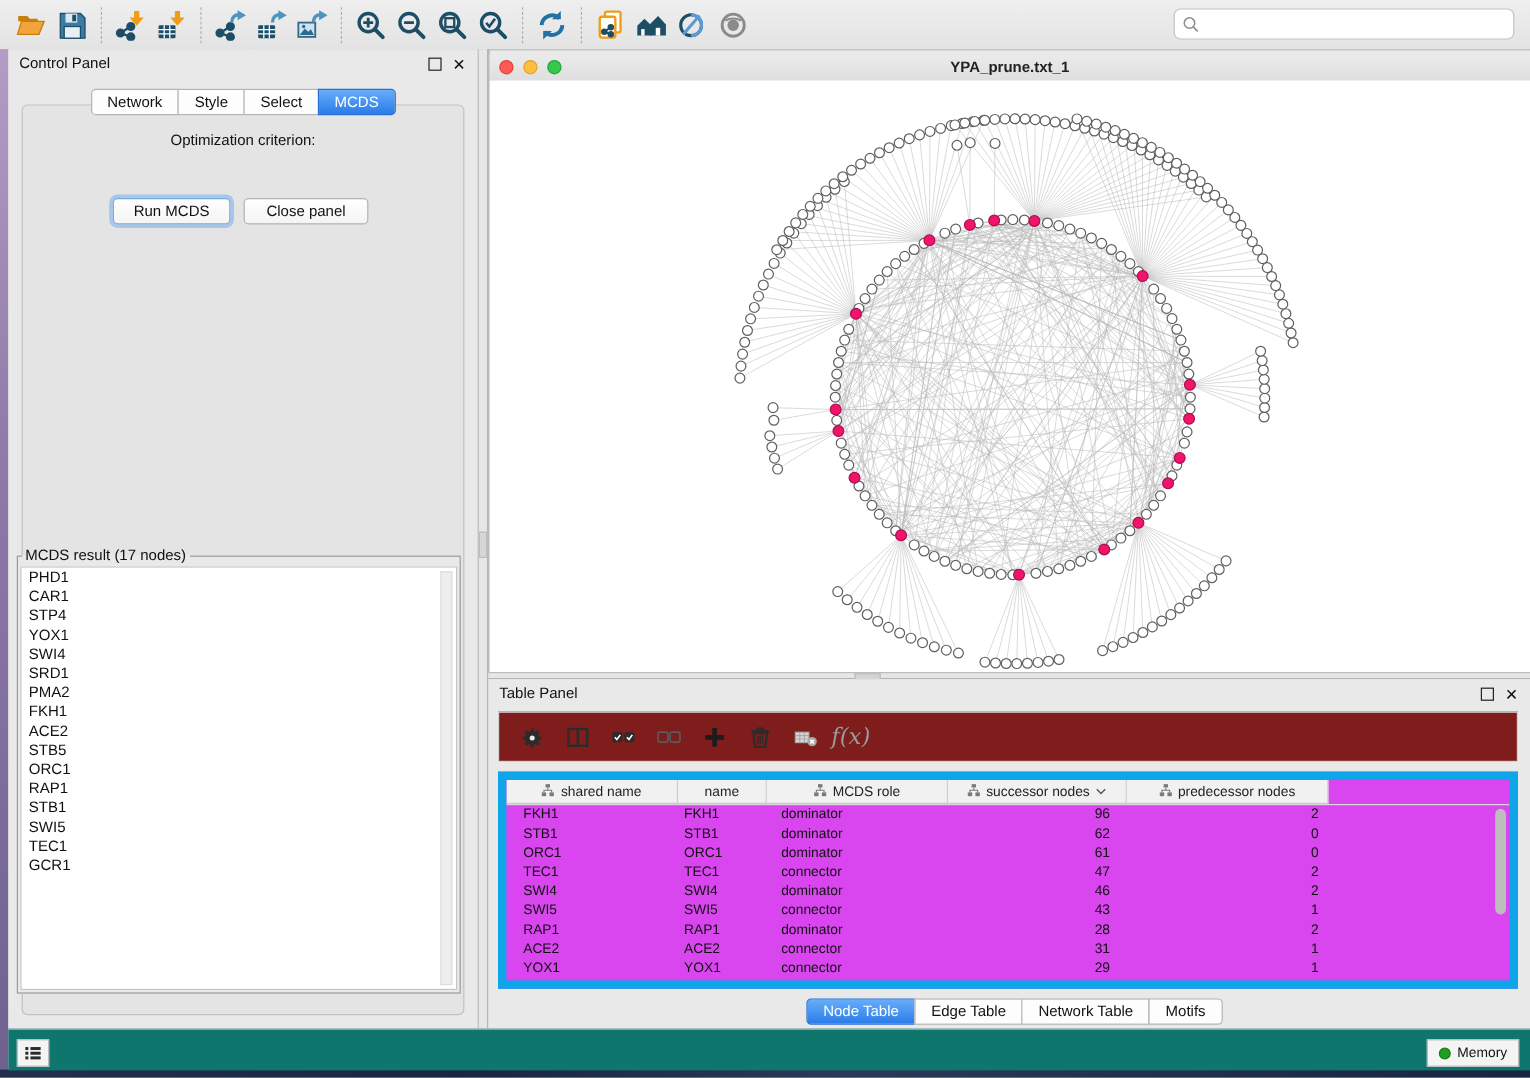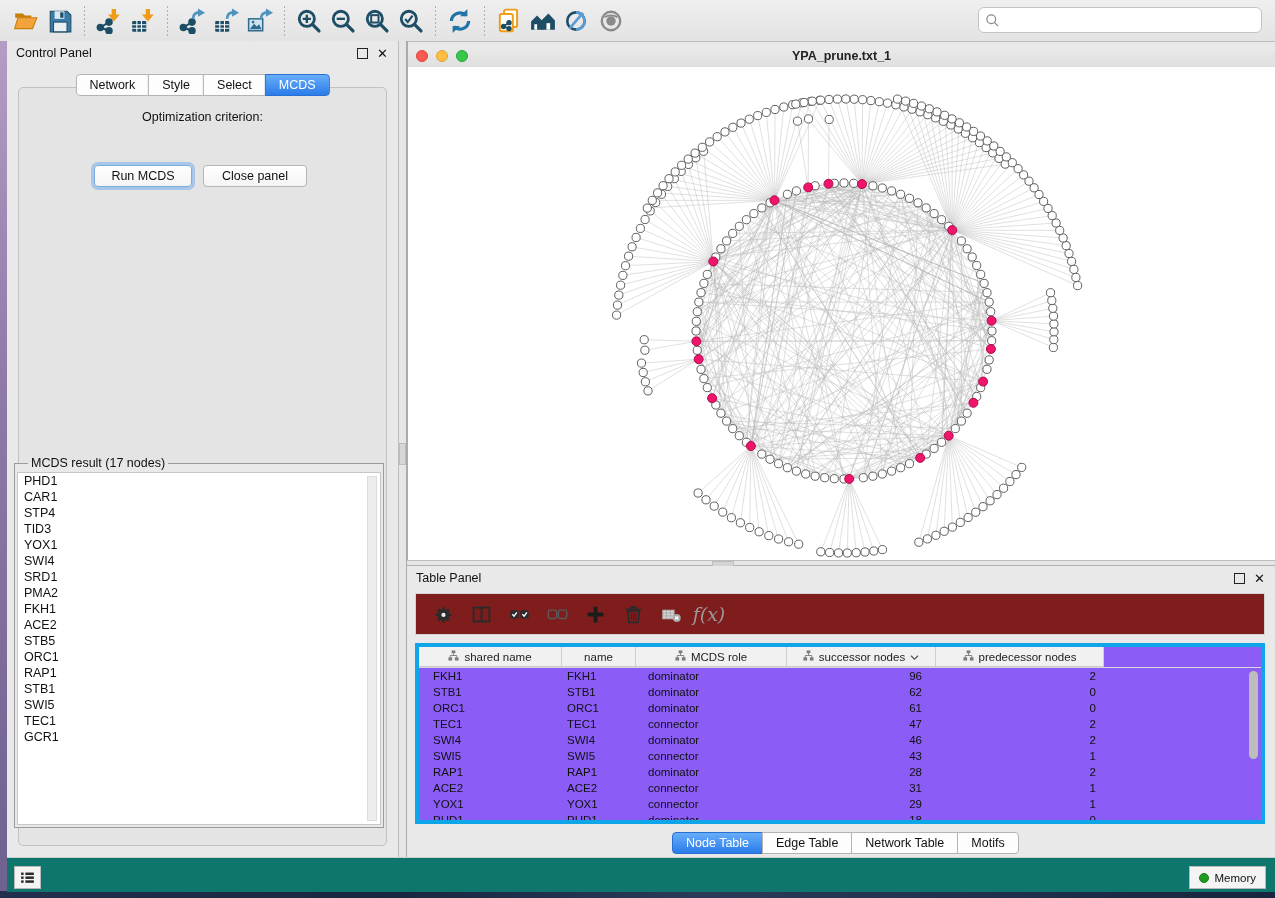--- a/index.html
+++ b/index.html
@@ -45,21 +45,21 @@
   .combo .val{margin-left:9px;flex:1;white-space:nowrap;}
   .combo-btn{width:18px;height:18px;margin-right:1px;border-radius:3px;
      background:linear-gradient(#6db1fa,#2e7ee9);display:flex;flex-direction:column;align-items:center;justify-content:center;gap:1px;}
   .combo-btn svg{display:block;}
   .cp-btn{position:absolute;top:124px;height:22px;background:linear-gradient(#fff,#f4f4f4);border:1px solid #b5b5b5;
      border-radius:4px;font-size:12.5px;font-family:inherit;color:#111;}
   .cp-btn.run{left:87px;width:98px;border-color:#7aaede;box-shadow:0 0 0 3px rgba(108,168,240,.5);}
   .cp-btn.closep{left:196px;width:104px;}
   .mcds-group{position:absolute;left:7px;top:415px;width:370px;height:372px;margin:0;padding:0;
      border:1px solid #9b9b9b;background:#e9e9e9;box-sizing:border-box;}
-  .mcds-group legend{font-size:12.5px;padding:0 3px;margin-left:13px;color:#111;}
+  .mcds-group legend{font-size:12.5px;padding:0 3px;margin-left:3px;color:#111;}
   .mcds-list{position:absolute;left:2px;top:2px;right:2px;bottom:2px;background:#fff;
      border:1px solid #c6c6c6;overflow:hidden;}
   .mcds-item{font-size:12.5px;line-height:16px;padding-left:6px;color:#111;}
   .mcds-scroll{position:absolute;top:3px;bottom:3px;right:3px;width:8px;background:#ededed;border:1px solid #dcdcdc;}
   
   .v-splitter{position:absolute;left:398px;top:41px;width:9px;height:816px;background:#e6e6e6;
      border-left:1px solid #bdbdbd;border-right:1px solid #a9a9a9;box-sizing:border-box;}
   .v-handle{position:absolute;left:0px;top:402px;width:7px;height:22px;background:#d6d6d6;border:1px solid #bdbdbd;box-sizing:border-box;}
   .h-splitter{position:absolute;left:407px;top:560px;width:868px;height:6px;background:#e6e6e6;
      border-top:1px solid #bdbdbd;border-bottom:1px solid #b3b3b3;box-sizing:border-box;}
@@ -75,22 +75,22 @@
   .net-title{position:absolute;left:0;width:100%;text-align:center;font-size:12.5px;font-weight:600;color:#222;}
   .net-canvas{position:absolute;left:0;top:26px;width:868px;height:493px;background:#fff;}
   .net-canvas svg{display:block;}
   
   .table-panel{position:absolute;left:407px;top:566px;width:868px;height:290px;background:#e9e9e9;}
   .tp-toolbar{position:absolute;left:8px;top:27px;width:850px;height:42px;background:#7f1d1d;
      border:1px solid #d2d2d2;box-sizing:border-box;display:flex;align-items:center;padding-left:8px;}
   .tpi{width:38px;height:30px;display:flex;align-items:center;justify-content:center;}
   .tpi svg{width:21px;height:21px;}
   .fx-label{font-size:19px;font-style:italic;font-family:"DejaVu Serif",serif;color:#9b9b9b;}
-  .tp-table{position:absolute;left:8px;top:77px;width:850px;height:181px;background:#8b5cf6;
-     border:4px solid #0ea5e9;box-sizing:border-box;overflow:hidden;}
+  .tp-table{position:absolute;left:8px;top:77px;width:850px;height:181px;background:#d946ef;
+     border:7px solid #0ea5e9;box-sizing:border-box;overflow:hidden;}
   .tp-header{position:absolute;left:0;top:0;height:20px;right:0;border-bottom:1px solid #d9d9d9;}
   .th{position:absolute;top:0;height:20px;background:#f1f1f1;border-right:1px solid #cfcfcf;
      border-bottom:1px solid #c9c9c9;box-sizing:border-box;display:flex;align-items:center;justify-content:center;
      font-size:11.5px;color:#222;gap:5px;}
   .tp-body{position:absolute;left:0;top:21px;right:0;bottom:0;}
   .tr{position:relative;height:16px;}
   .td{position:absolute;top:0;height:16px;line-height:16px;font-size:11.5px;color:#111;box-sizing:border-box;white-space:nowrap;}
   .td.right{text-align:right;}
   .tp-scroll{position:absolute;top:22px;right:2px;width:10px;bottom:2px;}
   .tp-thumb{position:absolute;left:0;top:2px;width:9px;height:88px;border-radius:5px;background:#bdbdbd;}
@@ -280,21 +280,20 @@
     <div class="opt-label">Optimization criterion:</div>
     <button class="cp-btn run">Run MCDS</button>
     <button class="cp-btn closep">Close panel</button>
     <fieldset class="mcds-group">
       <legend>MCDS result (17 nodes)</legend>
       <div class="mcds-list">
         <div class="mcds-scroll"></div>
       <div class="mcds-item">PHD1</div>
           <div class="mcds-item">CAR1</div>
           <div class="mcds-item">STP4</div>
-          <div class="mcds-item">TID3</div>
           <div class="mcds-item">YOX1</div>
           <div class="mcds-item">SWI4</div>
           <div class="mcds-item">SRD1</div>
           <div class="mcds-item">PMA2</div>
           <div class="mcds-item">FKH1</div>
           <div class="mcds-item">ACE2</div>
           <div class="mcds-item">STB5</div>
           <div class="mcds-item">ORC1</div>
           <div class="mcds-item">RAP1</div>
           <div class="mcds-item">STB1</div>

